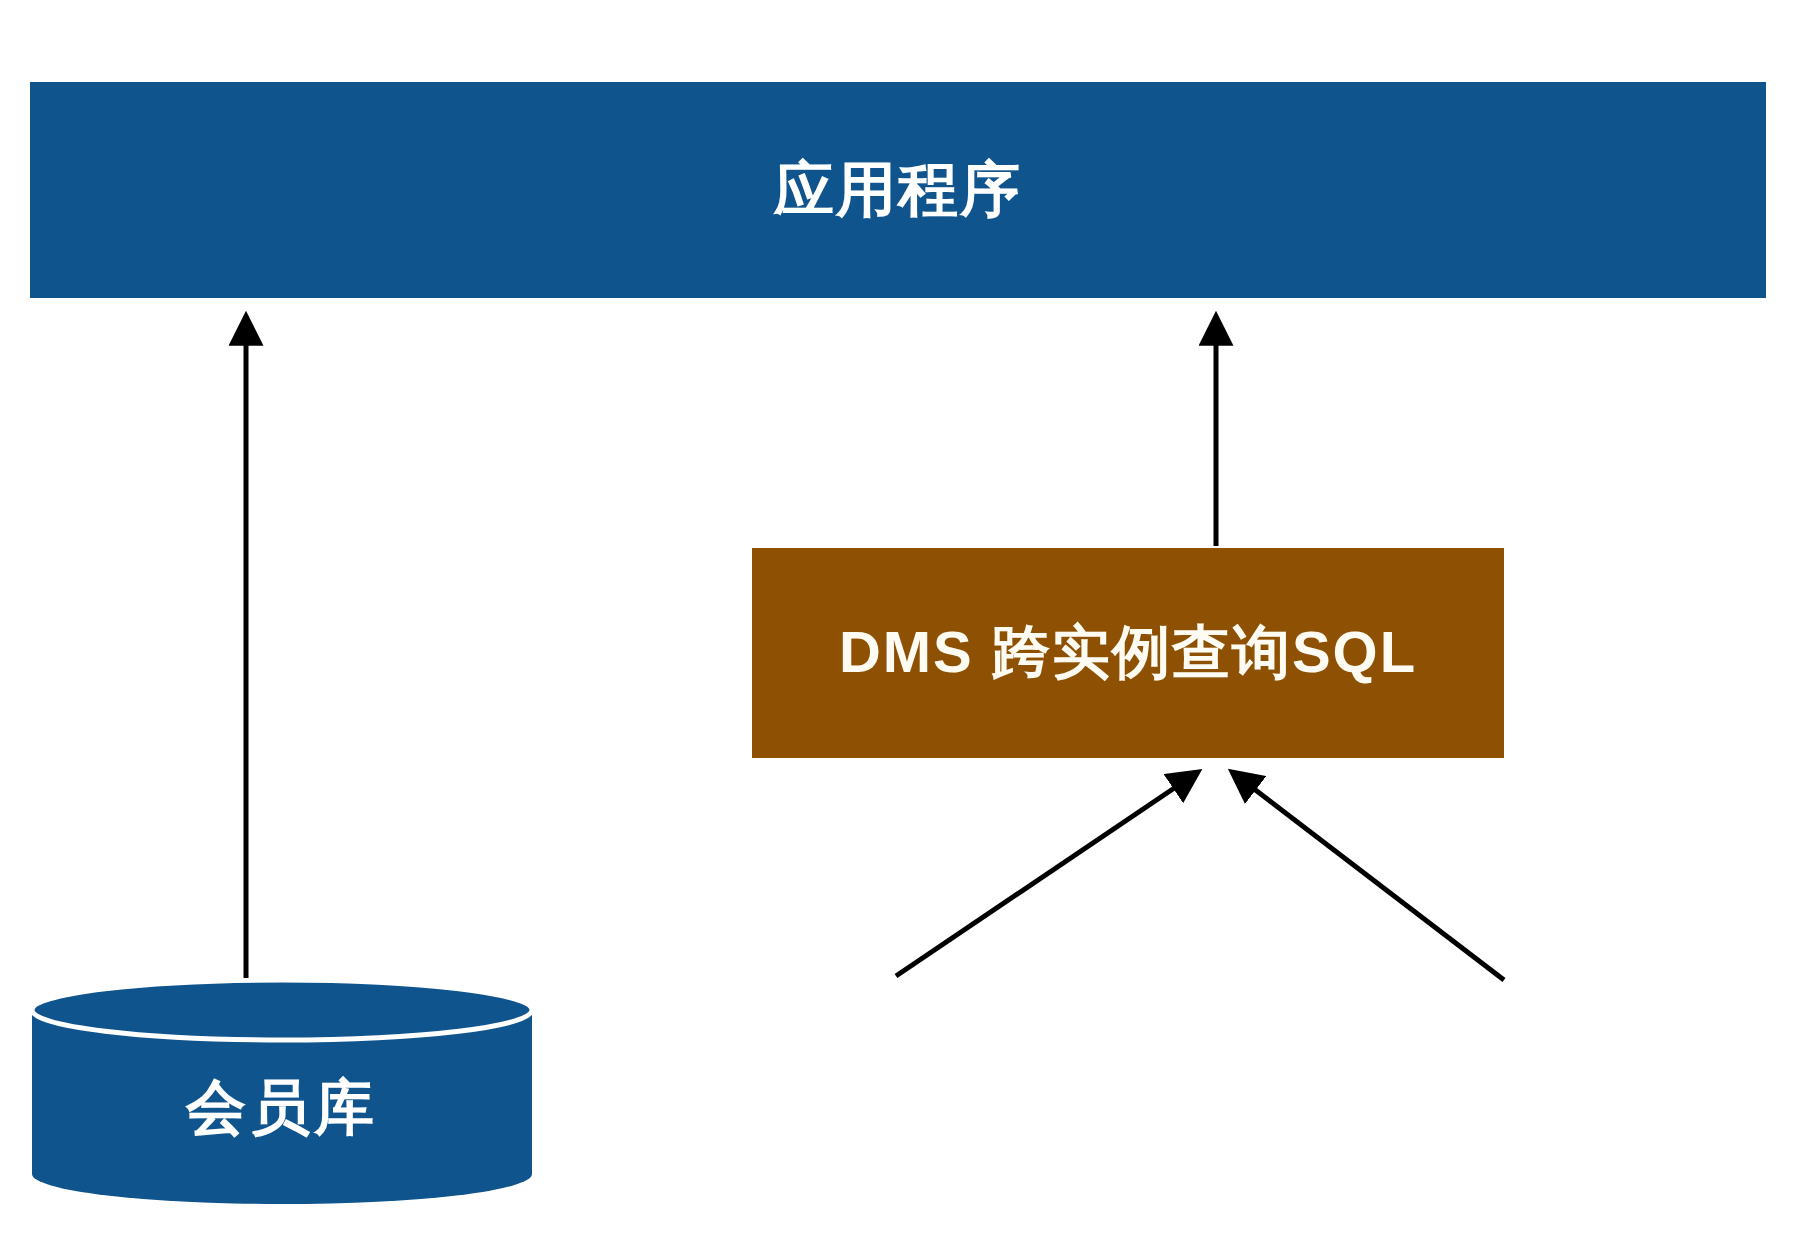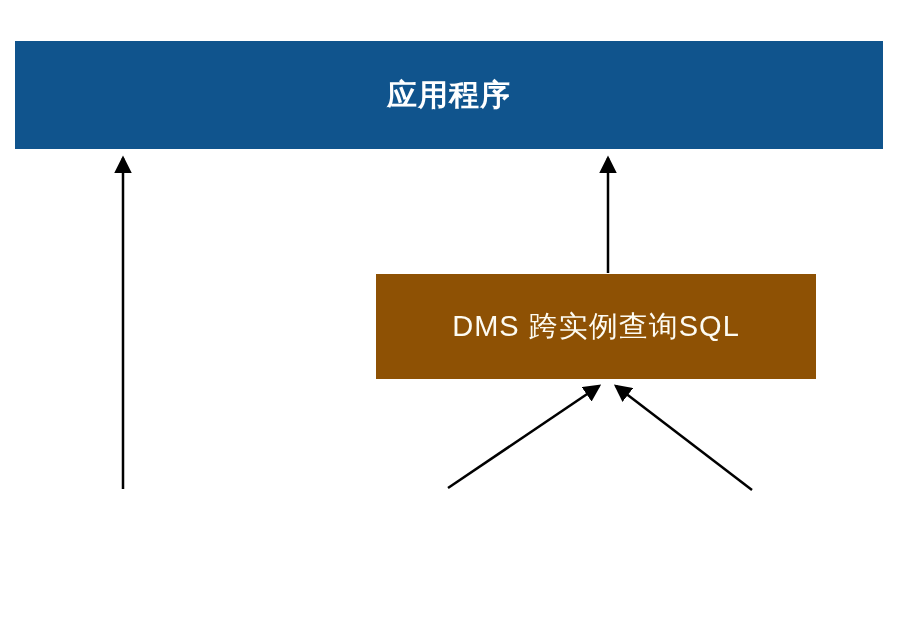--- a/index.html
+++ b/index.html
@@ -35,24 +35,24 @@
   .app-box {
     left: 15px; top: 30px;
     width: 868px; height: 108px;
     background: #10548D;
     font-size: 30px;
     font-weight: bold;
     letter-spacing: 1px;
   }
   .dms-box {
     left: 376px; top: 263px;
-    width: 440px; height: 105px;
+    width: 376px; height: 105px;
     background: #8E5104;
     font-size: 29px;
-    font-weight: 400;
+    font-weight: 700;
     letter-spacing: 1px;
     color: #FDFBF2;
   }
   .cylinder {
     position: absolute;
     width: 252px;
     height: 115px;
     z-index: 1;
   }
   .cylinder svg {
@@ -109,17 +109,24 @@
   </svg>
 
   <div class="node app-box">
     <span>应用程序</span>
   </div>
 
   <div class="node dms-box">
     <span>DMS 跨实例查询SQL</span>
   </div>
 
+  <div class="cylinder cyl-member">
+    <svg viewBox="0 0 252 115">
+      <path d="M1 16 A125 15 0 0 1 251 16 L251 98 A125 15 0 0 1 1 98 Z" fill="#10548D"></path>
+      <ellipse cx="126" cy="16" rx="125" ry="15" fill="#10548D" stroke="#FFFFFF" stroke-width="2.5"></ellipse>
+    </svg>
+    <div class="db-label">会员库</div>
+  </div>
 
 
 
 
 </div>
 
 </body></html>

